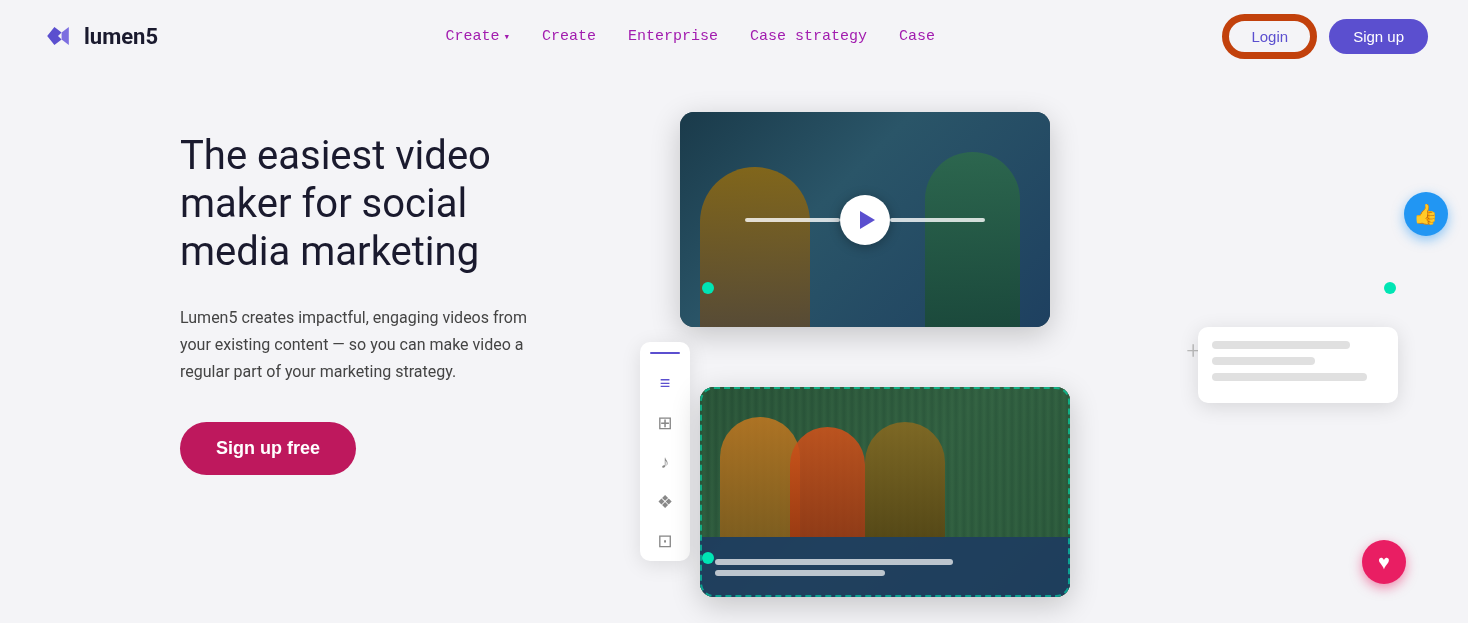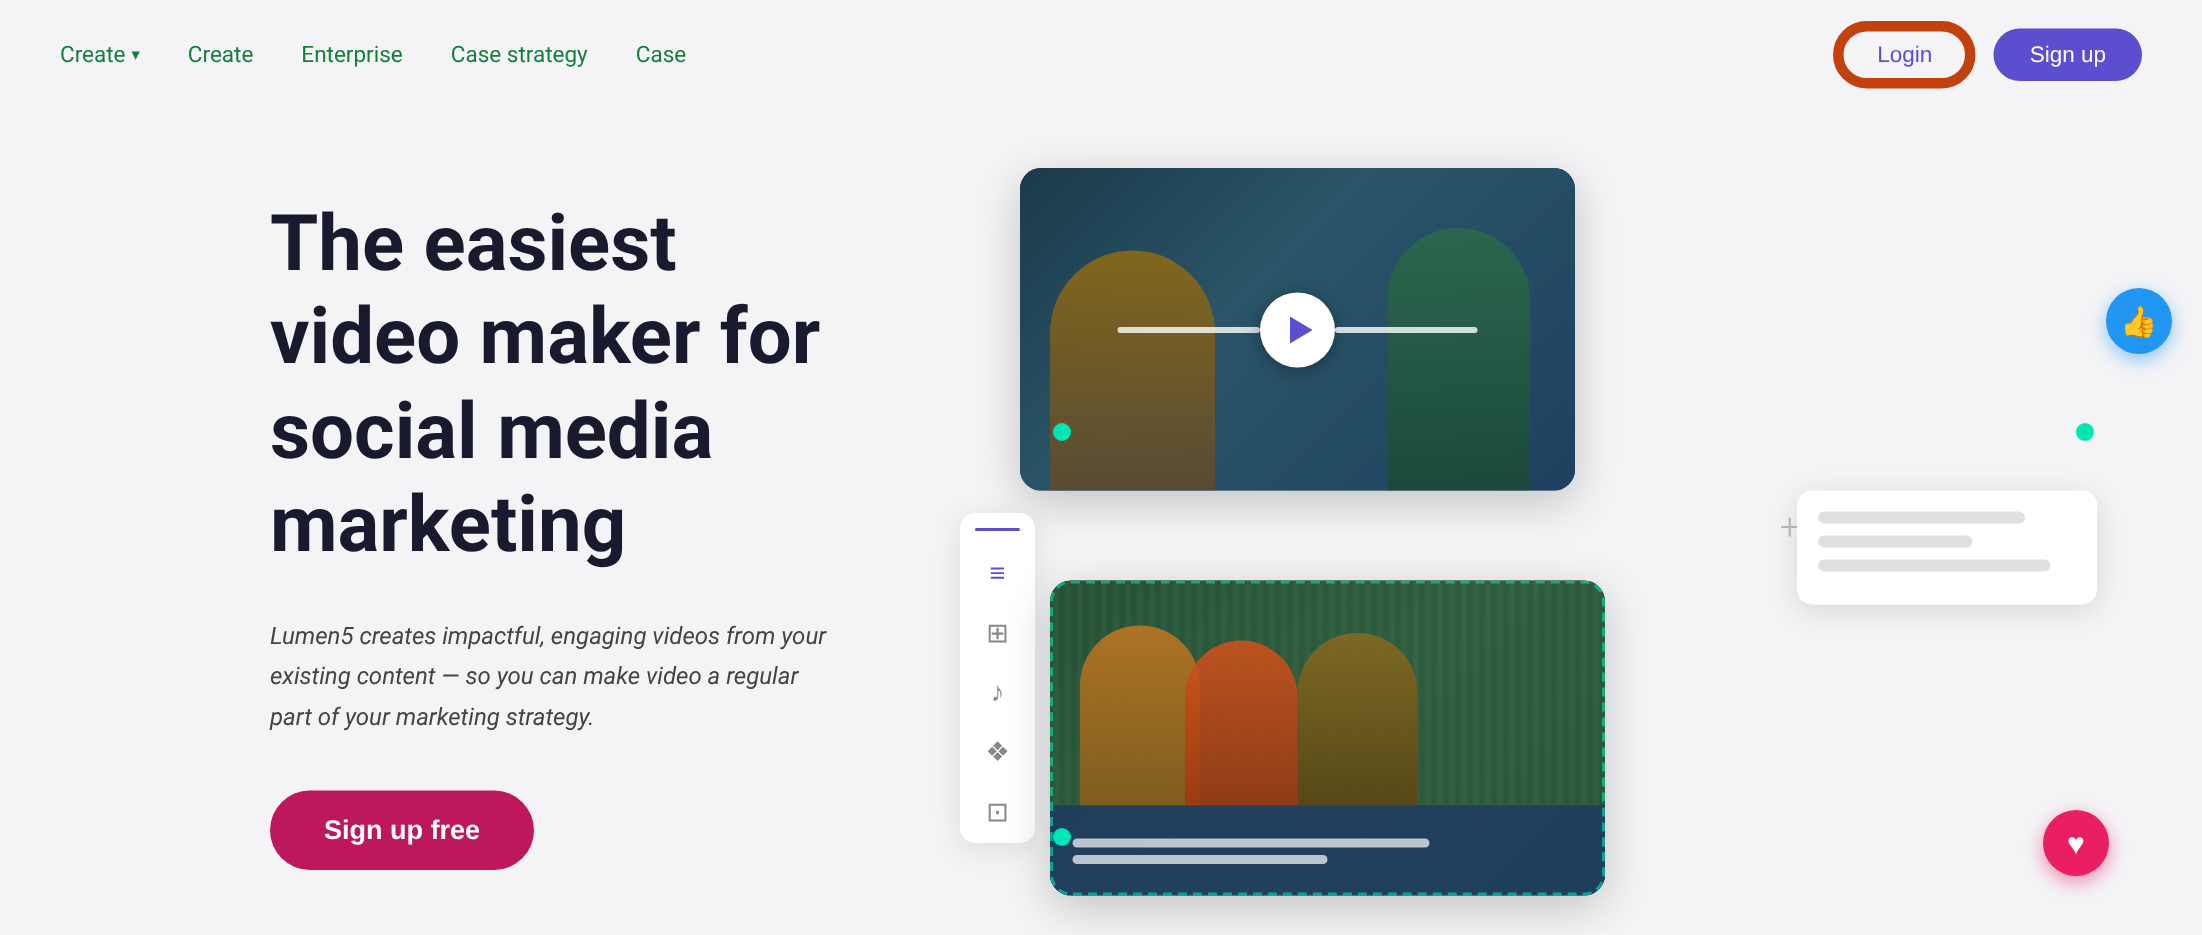--- a/index.html
+++ b/index.html
@@ -33,23 +33,24 @@
       font-weight: 700;
       color: #1a1a2e;
     }
     .nav-links {
       display: flex;
       align-items: center;
       gap: 32px;
     }
     .nav-link {
       font-size: 15px;
-      color: #15803d;
+      color: #a21caf;
       cursor: pointer;
       text-decoration: none;
+      font-family: Liberation Mono, monospace;
     }
     .nav-link-create {
       display: flex;
       align-items: center;
       gap: 4px;
     }
     .nav-actions {
       display: flex;
       align-items: center;
       gap: 12px;
@@ -78,32 +79,31 @@
       display: flex;
       align-items: flex-start;
       padding: 40px 40px 0 180px;
       gap: 80px;
     }
     .hero-left {
       flex: 0 0 380px;
       padding-top: 20px;
     }
     .hero-title {
-      font-size: 52px;
-      font-weight: 700;
+      font-size: 40px;
+      font-weight: 400;
       color: #1a1a2e;
       line-height: 1.2;
       margin-bottom: 28px;
     }
     .hero-desc {
       font-size: 16px;
       color: #444;
       line-height: 1.7;
       margin-bottom: 36px;
-      font-style: italic;
     }
     .btn-signup-hero {
       background: #be185d;
       color: #fff;
       border: none;
       border-radius: 50px;
       padding: 16px 36px;
       font-size: 18px;
       font-weight: 600;
       cursor: pointer;
@@ -350,20 +350,28 @@
       justify-content: center;
       color: #fff;
       font-size: 20px;
       box-shadow: 0 4px 12px rgba(233,30,99,0.5);
     }
   </style>
 </head>
 <body>
 
 <nav>
+  <div class="logo-wrap">
+    <svg class="logo-icon" viewBox="0 0 40 40" xmlns="http://www.w3.org/2000/svg">
+      <polygon points="20,4 36,14 36,26 20,36 4,26 4,14" fill="none" stroke="#5b4fcf" stroke-width="0"></polygon>
+      <path d="M8 20 L16 10 L24 16 L20 20 L24 24 L16 30 Z" fill="#5b4fcf"></path>
+      <path d="M24 16 L32 10 L32 30 L24 24 Z" fill="#7c6ee0"></path>
+    </svg>
+    <span class="logo-text">lumen5</span>
+  </div>
 
   <div class="nav-links">
     <a class="nav-link nav-link-create">
       <span>Create</span>
       <span style="font-size:11px;">▾</span>
     </a>
     <a class="nav-link">Create</a>
     <a class="nav-link">Enterprise</a>
     <a class="nav-link">Case strategy</a>
     <a class="nav-link">Case</a>

